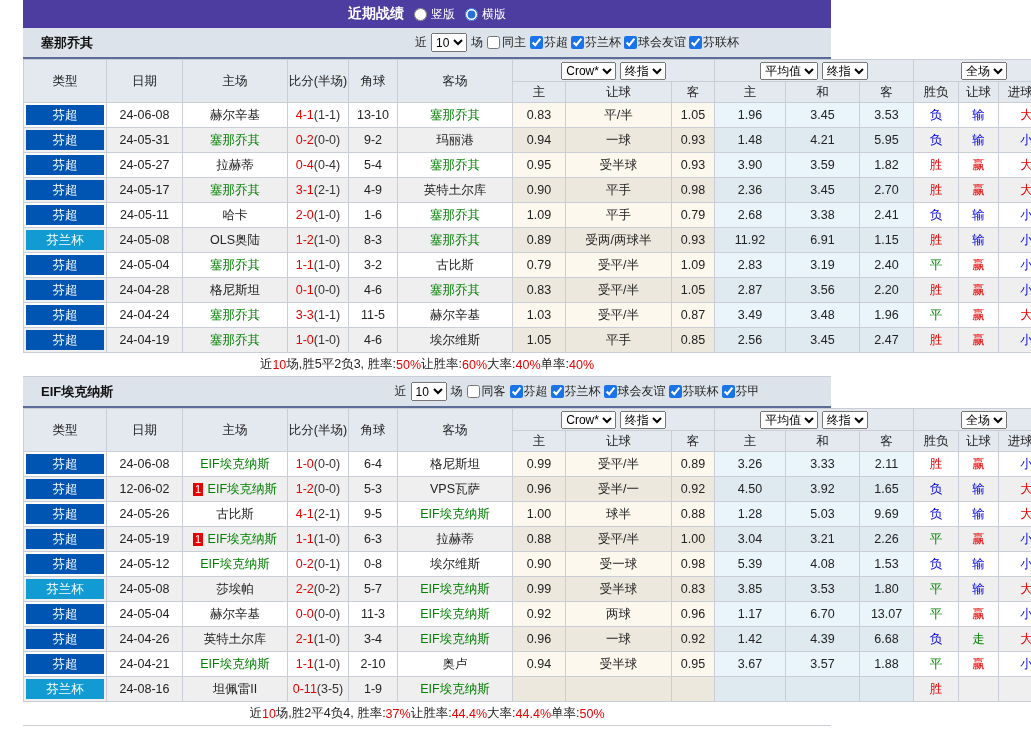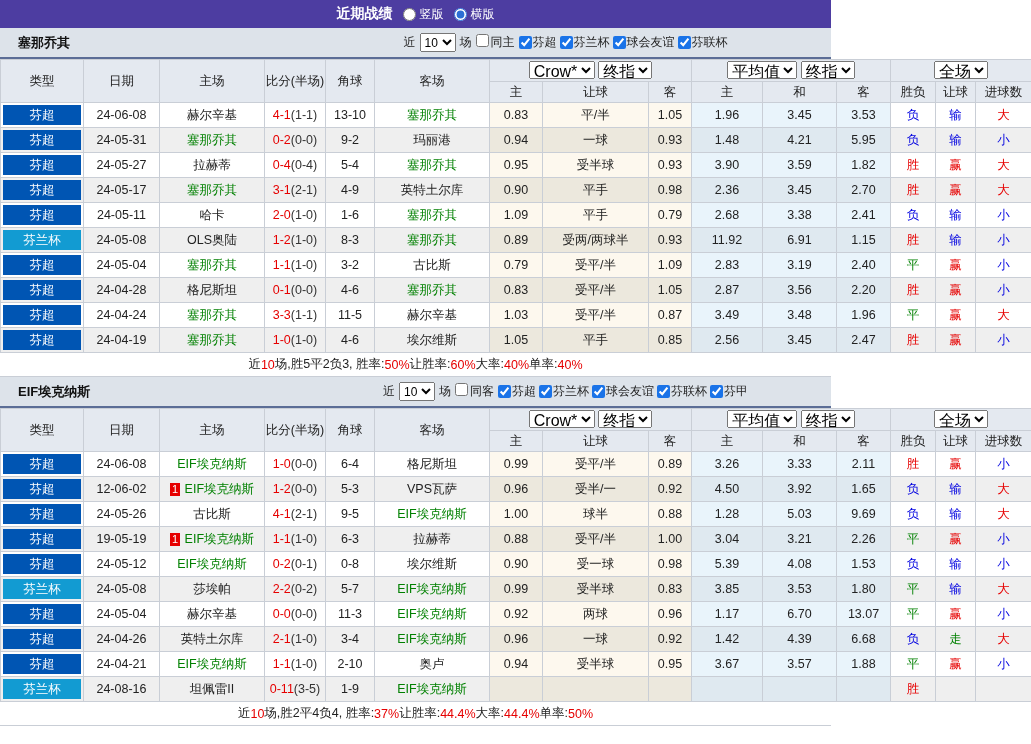--- a/index.html
+++ b/index.html
@@ -2,50 +2,50 @@
 <html><head>
 <meta charset="utf-8">
 <style>
   * { margin:0; padding:0; box-sizing:border-box; }
   html,body { background:#fff; }
   body {
     width:1031px;
     font-family:"Liberation Sans","DejaVu Sans",sans-serif;
     font-size:12.5px; color:#222;
   }
-  .page { width:831px; }
+  .page { width:831px;padding-left:23px; }
 
   
   .title-bar {
     height:28px; background:#4d3da1; color:#fff;
     display:flex; align-items:center; justify-content:center; gap:10px;
   }
   .title-bar .tb-title { font-weight:bold; font-size:14px; }
   .radio-wrap { display:flex; align-items:center; gap:4px; font-size:12px; color:#fff; }
   .radio-wrap input { accent-color:#2b6fd4; width:13px; height:13px; }
 
   
   .section-bar {
     height:31px; background:#dde3ea; display:flex; align-items:center;
     border-bottom:2px solid #5b6d96;
   }
   .sb-title { width:300px; padding-left:18px; font-weight:bold; font-size:13px; color:#111; }
   .sb-controls { flex:1; display:flex; align-items:center; justify-content:center; gap:4px; font-size:12px; color:#222; }
   .sb-controls select { font-size:12px; height:19px; }
   .lg { display:flex; align-items:center; gap:1px; }
   .lg input, .same-box input { accent-color:#1a73e8; width:13px; height:13px; }
-  .same-box { display:flex; gap:2px; }
+  .same-box { display:flex; align-items:center; gap:2px; }
 
   
   table { width:1031px; table-layout:fixed; border-collapse:collapse; }
   th, td { border:1px solid #c9ced6; text-align:center; overflow:hidden; white-space:nowrap; }
   thead th { background:#e4e9f0; font-weight:normal; font-size:12.5px; color:#222; }
   thead tr.grp-row th { height:22px; }
   thead tr.sub-row th { height:21px; }
-  thead select { font-size:16px; height:18px; }
+  thead select { font-size:12px; height:18px; }
   tbody td { height:25px; font-size:12.5px; }
   tbody tr:nth-child(even) td { background:#efefef; }
   tbody tr:nth-child(odd)  td.odds { background:#fdf8ee; }
   tbody tr:nth-child(even) td.odds { background:#ece8dd; }
   tbody tr:nth-child(odd)  td.avg  { background:#e9f4fb; }
   tbody tr:nth-child(even) td.avg  { background:#dfe9f0; }
 
   td.cell-type { padding:2px; }
   .badge { width:100%; height:100%; display:flex; align-items:center; justify-content:center; color:#fff; font-size:12.5px; }
   .badge.super { background:#0055b3; }
@@ -653,21 +653,21 @@
     <td class="res c-blue">输</td>
     <td class="res c-red">大</td>
   </tr>
 
   <tr>
     <td class="cell-type">
       <div class="badge super">
                   <span class="badge-text">芬超</span>
                 </div>
     </td>
-    <td class="cell-date">19-05-19</td>
+    <td class="cell-date">24-05-19</td>
     <td class="cell-home">
       <span class="redcard show">1</span>
       <span class="team home-name team-green">EIF埃克纳斯</span>
     </td>
     <td class="cell-score">
       <span class="sc">1-1</span><span class="half">(1-0)</span>
     </td>
     <td class="cell-corner">6-3</td>
     <td class="cell-away">
       <span class="team away-name">拉赫蒂</span>

